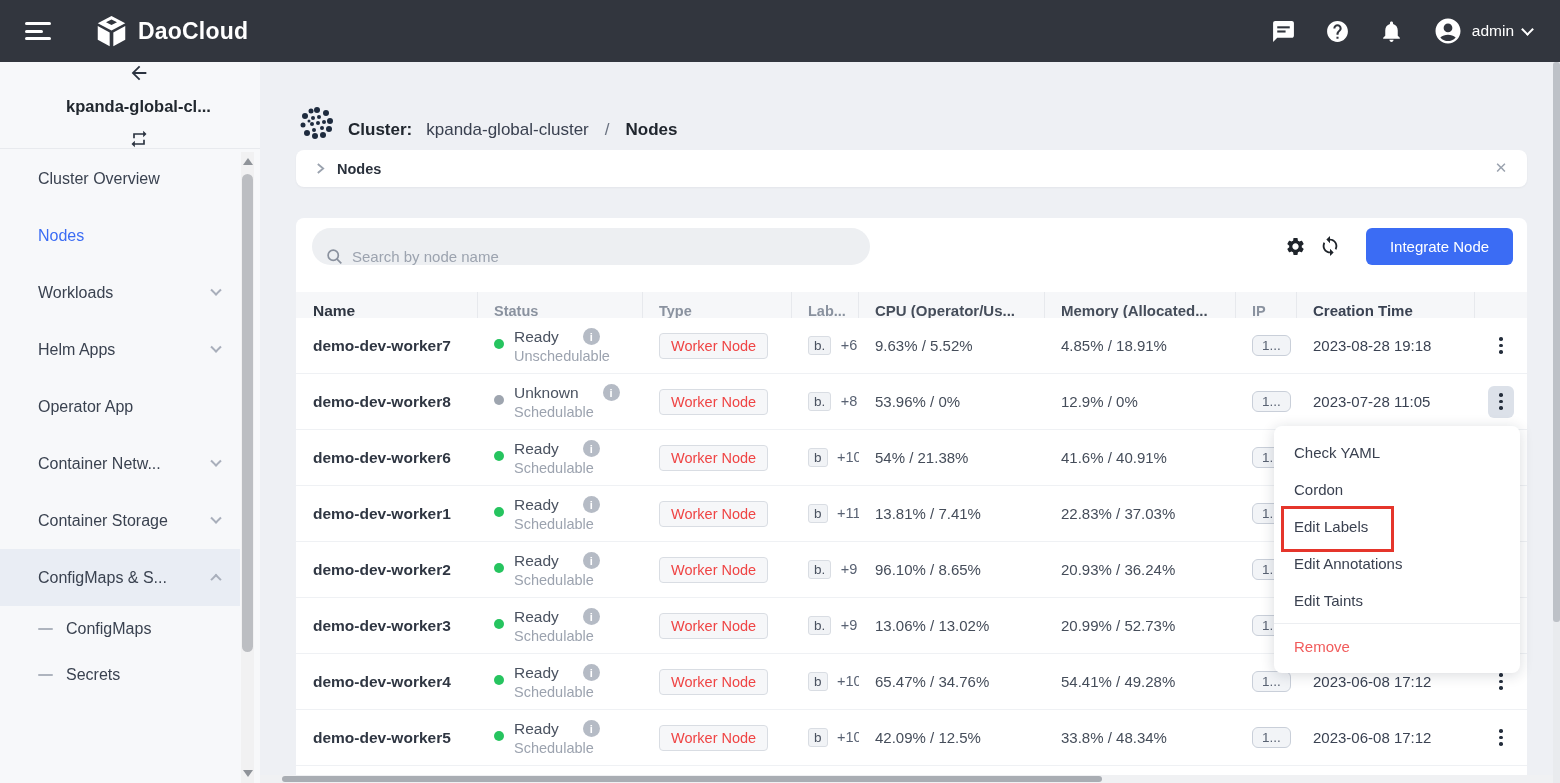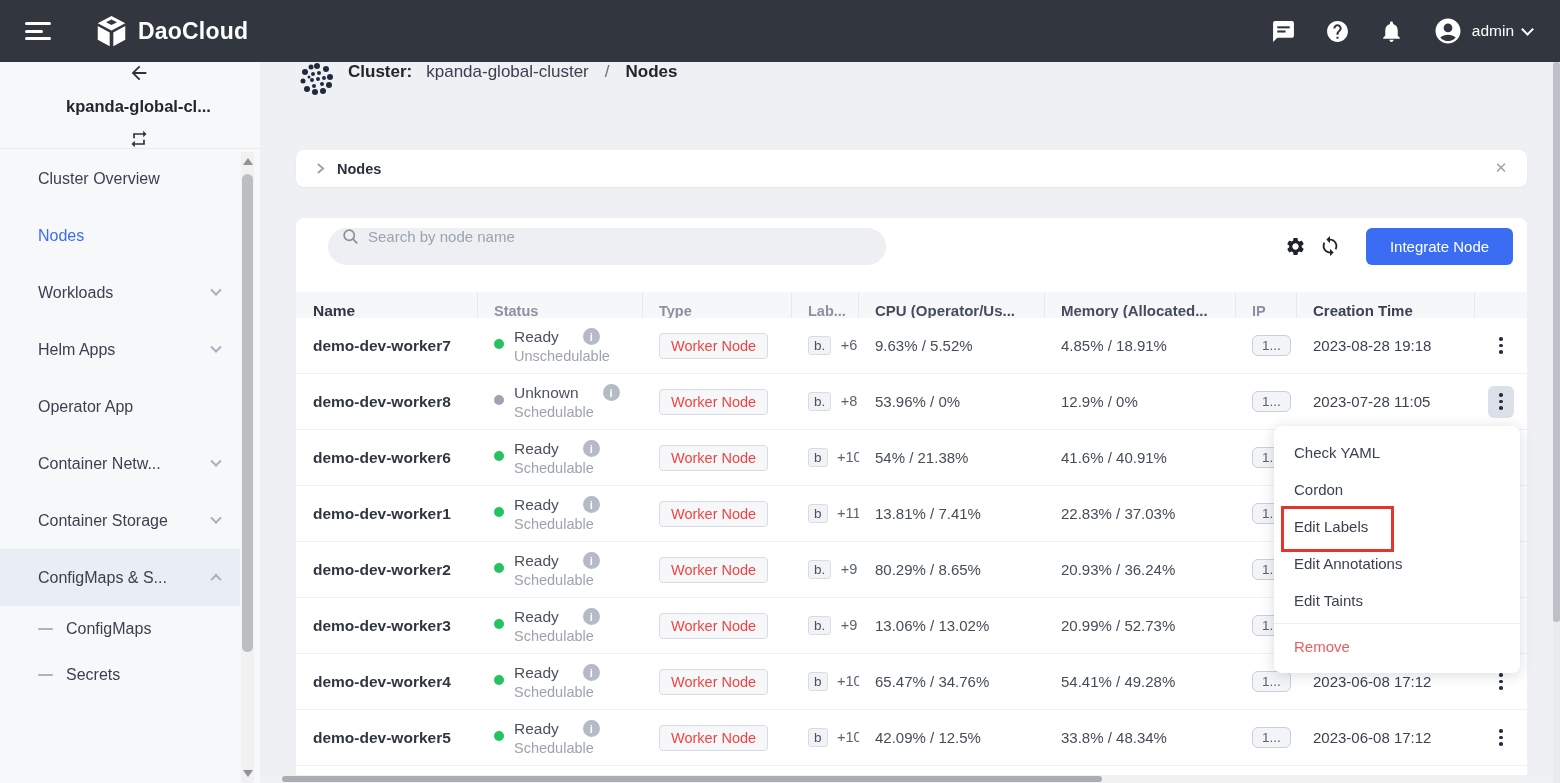--- a/index.html
+++ b/index.html
@@ -37,37 +37,37 @@
   .chev.up   { display:block; transform:rotate(-135deg) translate(-1px,-1px); }
 
   
   .side-scroll { position:absolute; right:6px; top:90px; bottom:0; width:13px; background:#F1F1F2; z-index:21; }
   .side-scroll .arr-up, .side-scroll .arr-dn { position:absolute; left:2px; width:0; height:0; border-left:5px solid transparent; border-right:5px solid transparent; }
   .side-scroll .arr-up { top:6px; border-bottom:7px solid #8F9399; }
   .side-scroll .arr-dn { bottom:6px; border-top:7px solid #8F9399; }
   .side-scroll .thumb { position:absolute; left:1px; top:22px; width:11px; height:478px; background:#BCBEC2; border-radius:6px; }
 
   
-  .main-head { position:absolute; left:260px; top:62px; height:78px; display:flex; align-items:flex-start; padding-left:40px; gap:14px; }
+  .main-head { position:absolute; left:260px; top:62px; height:78px; display:flex; align-items:flex-end; padding-left:40px; gap:14px; }
   .crumb-label { font-size:17px; font-weight:700; color:#20262E; }
   .crumb-name  { font-size:17px; color:#3A4150; }
   .crumb-sep   { font-size:17px; color:#6A7280; margin:0 2px; }
   .crumb-page  { font-size:17px; font-weight:700; color:#20262E; }
 
   
   .tabbar { position:absolute; left:296px; top:150px; width:1231px; height:37px; background:#fff; border-radius:8px;
             box-shadow:0 1px 2px rgba(30,40,60,.05); display:flex; align-items:center; padding-left:20px; gap:12px; }
   .tab-label { font-size:14.5px; font-weight:700; color:#2A313C; }
   .tab-close { position:absolute; right:16px; top:8px; width:20px; height:20px; display:flex; align-items:center; justify-content:center;
                color:#9AA2AE; font-size:15px; cursor:pointer; }
 
   
   .card { position:absolute; left:296px; top:218px; width:1231px; height:565px; background:#fff; border-radius:8px 8px 0 0; overflow:hidden; z-index:10; }
-  .search { position:absolute; left:32px; top:10px; width:558px; height:37px; background:#EDEFF2; border-radius:19px;
-            display:flex; align-items:flex-start; padding-left:14px; gap:9px; }
+  .search { position:absolute; left:16px; top:10px; width:558px; height:37px; background:#EDEFF2; border-radius:19px;
+            display:flex; align-items:flex-end; padding-left:14px; gap:9px; }
   .search input { border:0; outline:0; background:transparent; font-size:15px; color:#3A4250; width:480px; font-family:inherit; }
   .search input::placeholder { color:#9CA3AF; }
   .tool-btn { position:absolute; top:17px; width:22px; height:22px; display:flex; align-items:center; justify-content:center; cursor:pointer; }
   .btn-primary { position:absolute; left:1070px; top:10px; width:147px; height:37px; background:var(--accent,#3B6CF4);
                  color:#fff; font-size:15px; border:0; border-radius:6px; cursor:pointer; font-family:inherit; }
 
   
   .thead { position:absolute; left:0; top:74px; width:1231px; height:37px; background:#F6F7F9; display:flex; }
   .th { display:flex; align-items:center; padding-left:16px; font-size:14.5px; font-weight:700; color:#8A929F;
         border-right:1px solid #E7E9ED; white-space:nowrap; overflow:hidden; }
@@ -479,21 +479,21 @@
               <span class="st2">Schedulable</span>
             </span>
           </div>
           <div class="cell c-type">
             <span class="type-badge">Worker Node</span>
           </div>
           <div class="cell c-lab">
             <span class="lab-badge">b.</span>
             <span class="lab-more">+9</span>
           </div>
-          <div class="cell c-cpu">80.29% / 8.65%</div>
+          <div class="cell c-cpu">96.10% / 8.65%</div>
           <div class="cell c-mem">20.93% / 36.24%</div>
           <div class="cell c-ip">
             <span class="ip-badge">1...</span>
           </div>
           <div class="cell c-created"></div>
           <div class="cell c-actions">
             <span class="kebab">
               <i></i>
               <i></i>
               <i></i>

